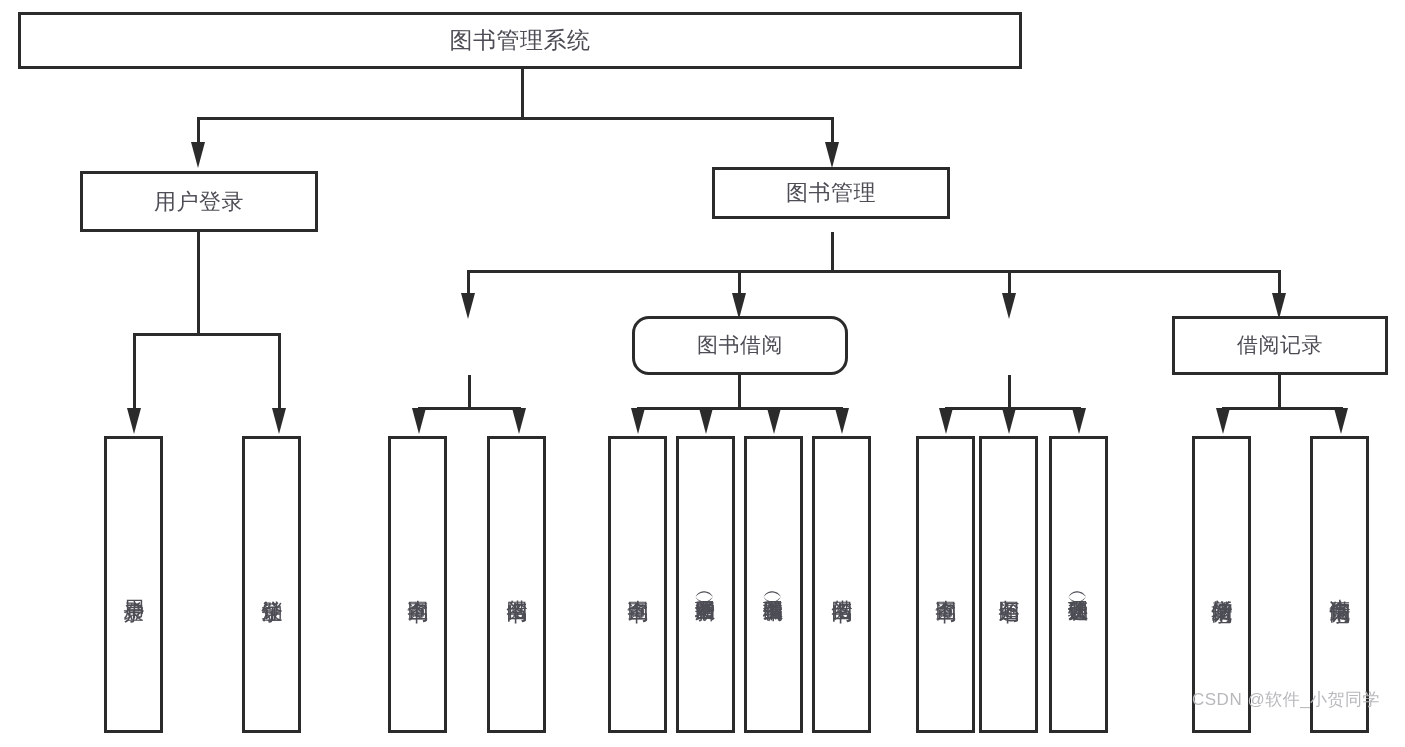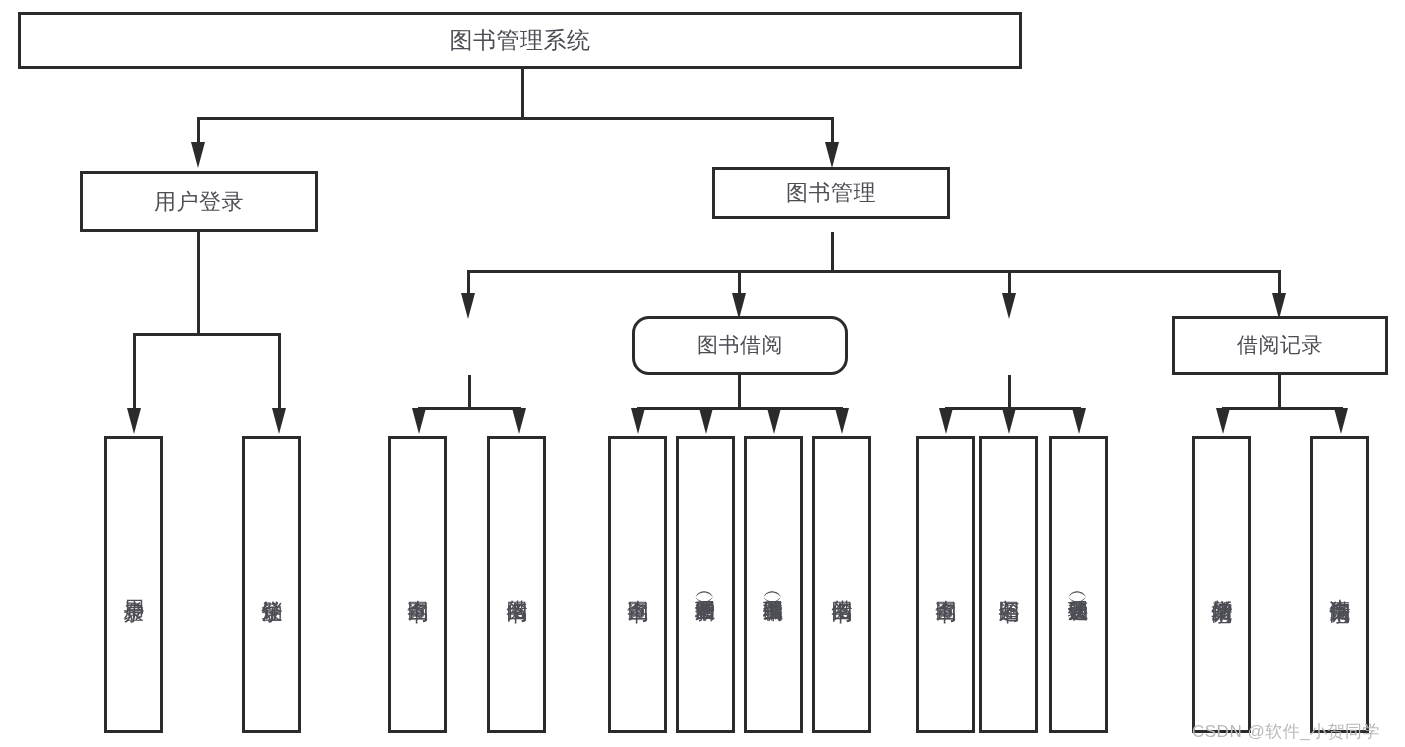--- a/index.html
+++ b/index.html
@@ -204,15 +204,15 @@
     <span class="node-label">确认归还（管理员）</span>
   </div>
 
   <div class="node leaf" style="left:1192px; top:436px; width:59px; height:297px;">
     <span class="node-label">新增借阅记录</span>
   </div>
   <div class="node leaf" style="left:1310px; top:436px; width:59px; height:297px;">
     <span class="node-label">查询借阅记录</span>
   </div>
 
-  <div class="watermark" style="left:1192px; top:720px;">CSDN @软件_小贺同学</div>
+  <div class="watermark" style="left:1192px; top:688px;">CSDN @软件_小贺同学</div>
 
 </div>
 
 </body></html>

